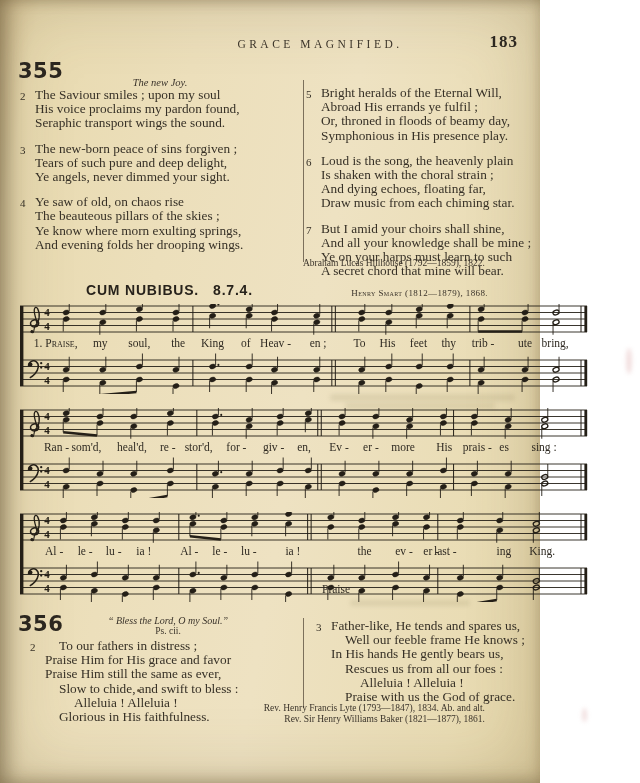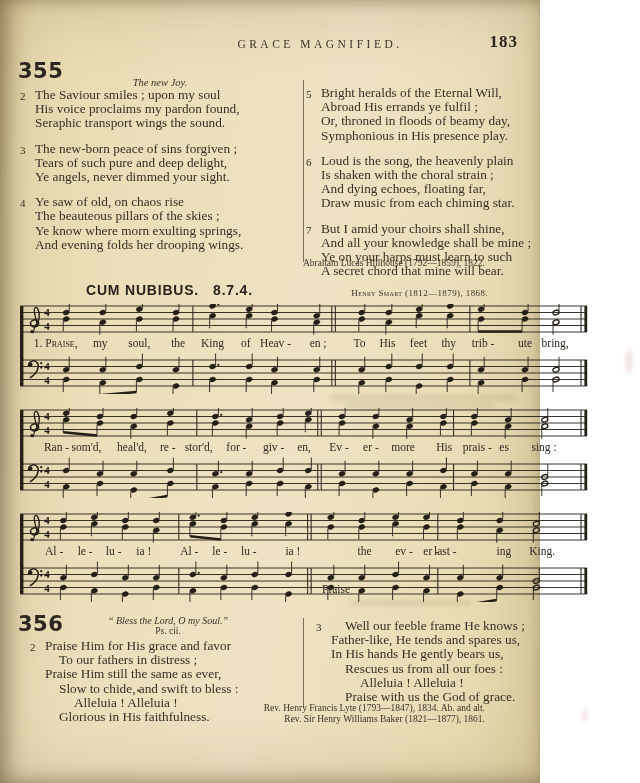--- a/index.html
+++ b/index.html
@@ -664,33 +664,33 @@
       </div>
     </div>
 
   <div class="abs hymn-number" id="n356">356</div>
   <div class="abs hymn-title-italic" id="t356">“ Bless the Lord, O my Soul.”</div>
   <div class="abs" id="sub356">Ps. cii.</div>
 
   <div class="vcol" id="col356L">
       <div class="verse">
         <span class="vnum">2</span>
+        <div class="vline i1">To our fathers in distress ;</div>
         <div class="vline">Praise Him for His grace and favor</div>
-        <div class="vline i1">To our fathers in distress ;</div>
         <div class="vline">Praise Him still the same as ever,</div>
         <div class="vline i1">Slow to chide, and swift to bless :</div>
         <div class="vline i2">Alleluia !   Alleluia !</div>
         <div class="vline i1">Glorious in His faithfulness.</div>
       </div>
     </div>
   <div class="vcol" id="col356R">
       <div class="verse">
         <span class="vnum">3</span>
+        <div class="vline">Father-like, He tends and spares us,</div>
         <div class="vline i1">Well our feeble frame He knows ;</div>
-        <div class="vline">Father-like, He tends and spares us,</div>
         <div class="vline">In His hands He gently bears us,</div>
         <div class="vline i1">Rescues us from all our foes :</div>
         <div class="vline i2">Alleluia !   Alleluia !</div>
         <div class="vline i1">Praise with us the God of grace.</div>
       </div>
     </div>
   <div class="abs divider" id="div356"></div>
   <div class="abs attr" id="attr356">
       <div>Rev. Henry Francis Lyte (1793—1847), 1834.   Ab. and alt.</div>
       <div>Rev. Sir Henry Williams Baker (1821—1877), 1861.</div>

